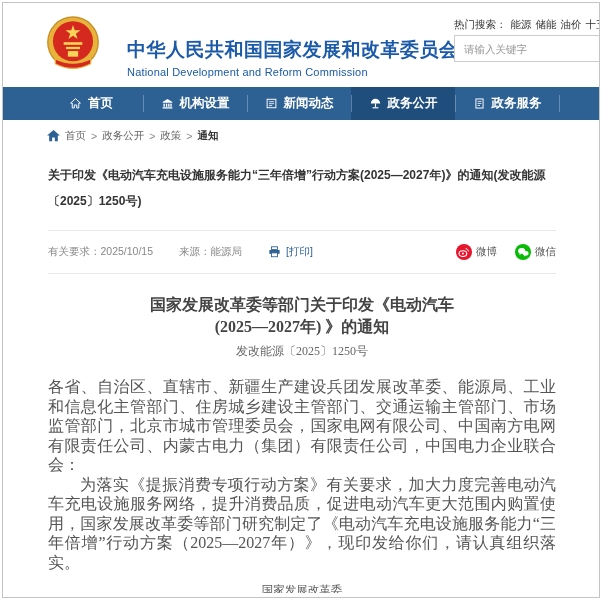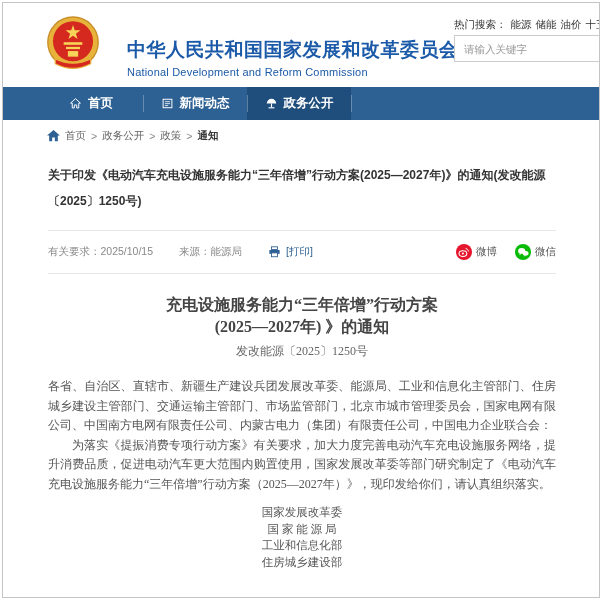--- a/index.html
+++ b/index.html
@@ -50,21 +50,21 @@
   .share{margin-left:auto;display:flex;align-items:center;gap:4px;}
   .share .share-label{color:#555;margin-right:14px;}
   .share .icon{display:flex;align-items:center;cursor:pointer;}
 
   
   .document{position:absolute;top:280px;left:45px;right:43px;bottom:4px;overflow:hidden;
         font-family:"Liberation Serif","DejaVu Serif",serif;color:#555;}
   .doc-title{margin-top:11px;text-align:center;font-size:16px;font-weight:bold;color:#444;line-height:22px;}
   .doc-number{margin-top:5px;text-align:center;font-size:12px;color:#666;}
   .doc-body{margin-top:17px;}
-  .doc-p{margin:0;font-size:12px;line-height:19.5px;text-align:justify;color:#555;text-indent:2em;}
+  .doc-p{margin:0;font-size:16px;line-height:19.5px;text-align:justify;color:#555;text-indent:2em;}
   .doc-p.no-indent{text-indent:0;}
   .signatures{margin-top:10px;text-align:center;font-size:11.5px;line-height:16.5px;color:#555;}
 </style>
 </head>
 <body>
 
 <div class="page">
 
   <header class="site-header">
     <div class="emblem">
@@ -93,38 +93,62 @@
     <div class="nav-item">
       <span class="nav-icon">
         <svg width="13" height="13" viewBox="0 0 16 16">
             <path d="M8 2 L14 7.5 H12 V13.5 H9.5 V9.8 H6.5 V13.5 H4 V7.5 H2 Z" fill="none" stroke="#fff" stroke-width="1.2"></path>
           </svg>
       </span>
       <span>首页</span>
     </div>
     <div class="nav-item">
       <span class="nav-icon">
+        <svg width="13" height="13" viewBox="0 0 16 16" fill="#fff">
+            <path d="M2 6 L8 2.4 L14 6 V7.2 H2 Z"></path>
+            <rect x="3" y="8.2" width="1.7" height="3.8"></rect>
+            <rect x="6" y="8.2" width="1.7" height="3.8"></rect>
+            <rect x="8.8" y="8.2" width="1.7" height="3.8"></rect>
+            <rect x="11.5" y="8.2" width="1.7" height="3.8"></rect>
+            <rect x="2" y="12.6" width="12" height="1.6"></rect>
+          </svg>
+      </span>
+      <span>机构设置</span>
+    </div>
+    <div class="nav-item">
+      <span class="nav-icon">
         <svg width="13" height="13" viewBox="0 0 16 16">
             <rect x="2.6" y="2.8" width="10.8" height="10.4" fill="none" stroke="#fff" stroke-width="1.2"></rect>
             <line x1="4.8" y1="5.8" x2="11.2" y2="5.8" stroke="#fff" stroke-width="1"></line>
             <line x1="4.8" y1="8.2" x2="11.2" y2="8.2" stroke="#fff" stroke-width="1"></line>
             <line x1="4.8" y1="10.6" x2="8.8" y2="10.6" stroke="#fff" stroke-width="1"></line>
           </svg>
       </span>
       <span>新闻动态</span>
     </div>
     <div class="nav-item active">
       <span class="nav-icon">
         <svg width="13" height="13" viewBox="0 0 16 16" fill="#fff">
             <path d="M2.2 8 A5.8 5.8 0 0 1 13.8 8 Z"></path>
             <rect x="7.3" y="8" width="1.4" height="4.6"></rect>
             <rect x="4.4" y="12.6" width="7.2" height="1.4"></rect>
           </svg>
       </span>
       <span>政务公开</span>
+    </div>
+    <div class="nav-item">
+      <span class="nav-icon">
+        <svg width="13" height="13" viewBox="0 0 16 16">
+            <rect x="3.6" y="2.4" width="8.8" height="11.2" fill="none" stroke="#fff" stroke-width="1.2"></rect>
+            <line x1="5.6" y1="5.4" x2="10.4" y2="5.4" stroke="#fff" stroke-width="1"></line>
+            <line x1="5.6" y1="7.9" x2="10.4" y2="7.9" stroke="#fff" stroke-width="1"></line>
+            <line x1="5.6" y1="10.4" x2="8.6" y2="10.4" stroke="#fff" stroke-width="1"></line>
+          </svg>
+      </span>
+      <span>政务服务</span>
     </div>
     <div class="nav-item">
       
     </div>
   </nav>
 
   <div class="breadcrumb">
     <span style="display:flex;align-items:center;">
       <svg width="13" height="12" viewBox="0 0 16 15" fill="#2d6093">
           <path d="M8 0 L16 7 H13.4 V14 H9.7 V9.4 H6.3 V14 H2.6 V7 H0 Z"></path>
@@ -176,21 +200,21 @@
           </svg>
       </span>
       <span class="share-label" style="margin-right:0;">微信</span>
     </span>
   </div>
 
   <div class="divider d2"></div>
 
   <article class="document">
     <div class="doc-title">
-      <div>充电设施服务能力“三年倍增”行动方案</div>
+      <div>国家发展改革委等部门关于印发《电动汽车</div>
       <div>(2025—2027年) 》的通知</div>
     </div>
     <div class="doc-number">发改能源〔2025〕1250号</div>
     <div class="doc-body">
       <p class="doc-p no-indent">各省、自治区、直辖市、新疆生产建设兵团发展改革委、能源局、工业和信息化主管部门、住房城乡建设主管部门、交通运输主管部门、市场监管部门，北京市城市管理委员会，国家电网有限公司、中国南方电网有限责任公司、内蒙古电力（集团）有限责任公司，中国电力企业联合会：</p>
       <p class="doc-p">为落实《提振消费专项行动方案》有关要求，加大力度完善电动汽车充电设施服务网络，提升消费品质，促进电动汽车更大范围内购置使用，国家发展改革委等部门研究制定了《电动汽车充电设施服务能力“三年倍增”行动方案（2025—2027年）》，现印发给你们，请认真组织落实。</p>
     </div>
     <div class="signatures">
       <div>国家发展改革委</div>
       <div>国 家 能 源 局</div>

